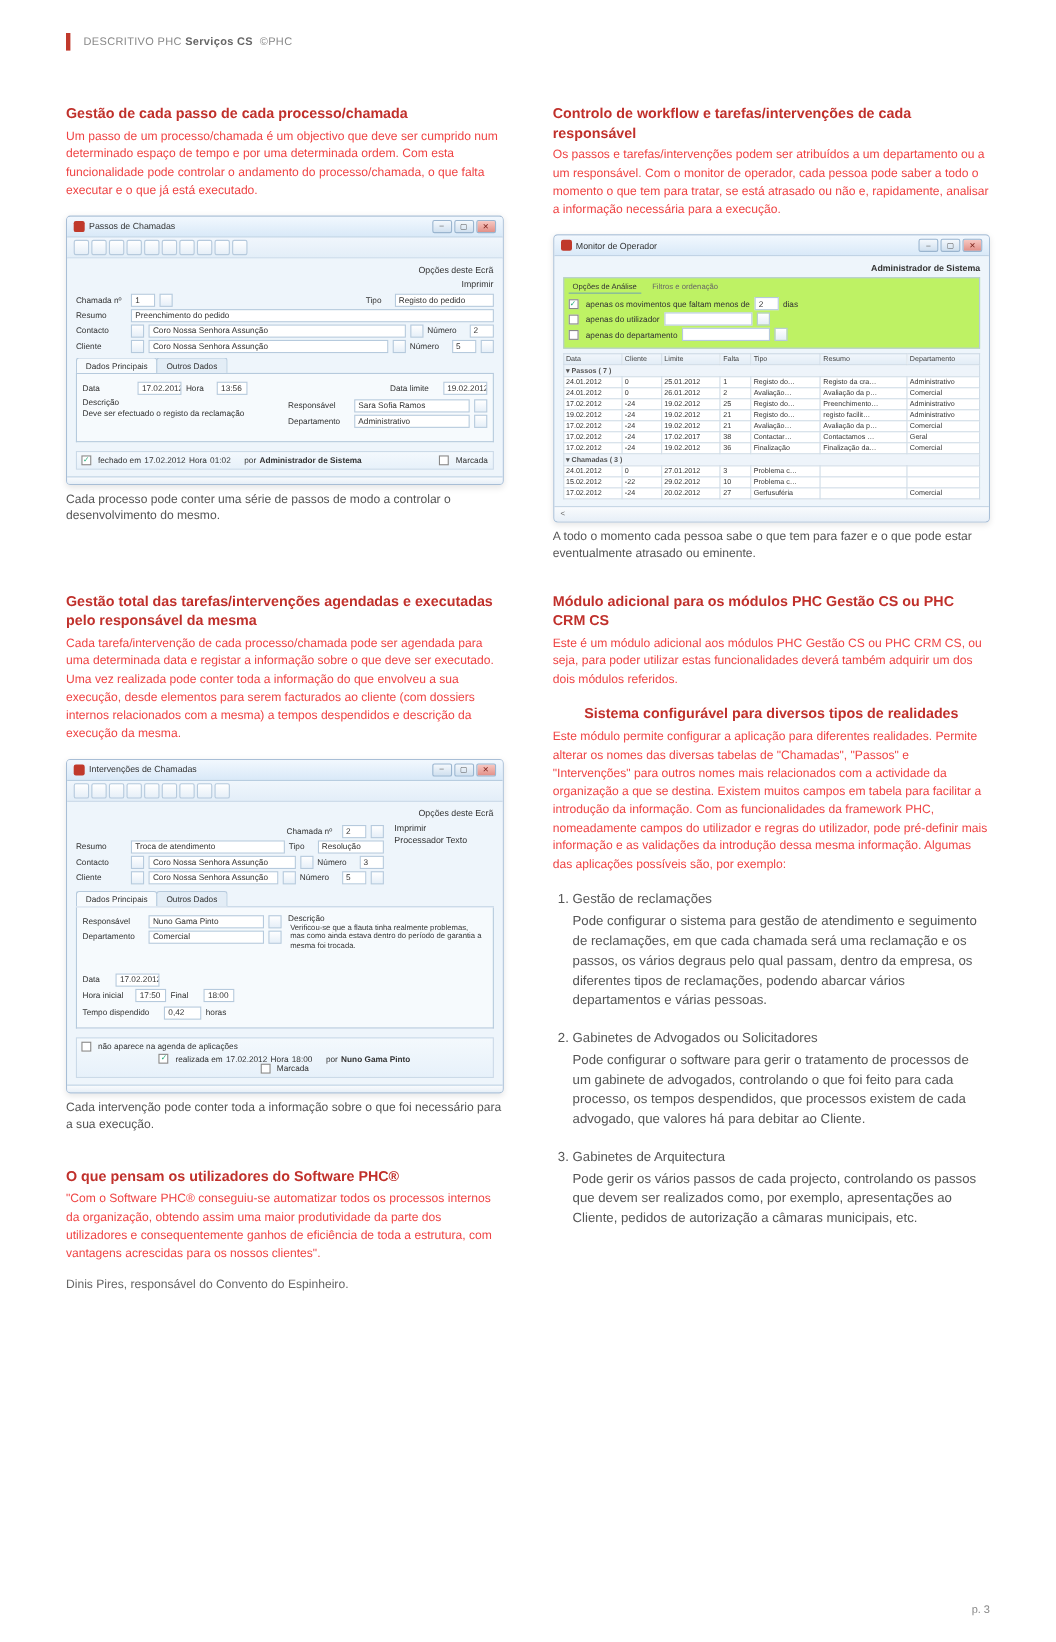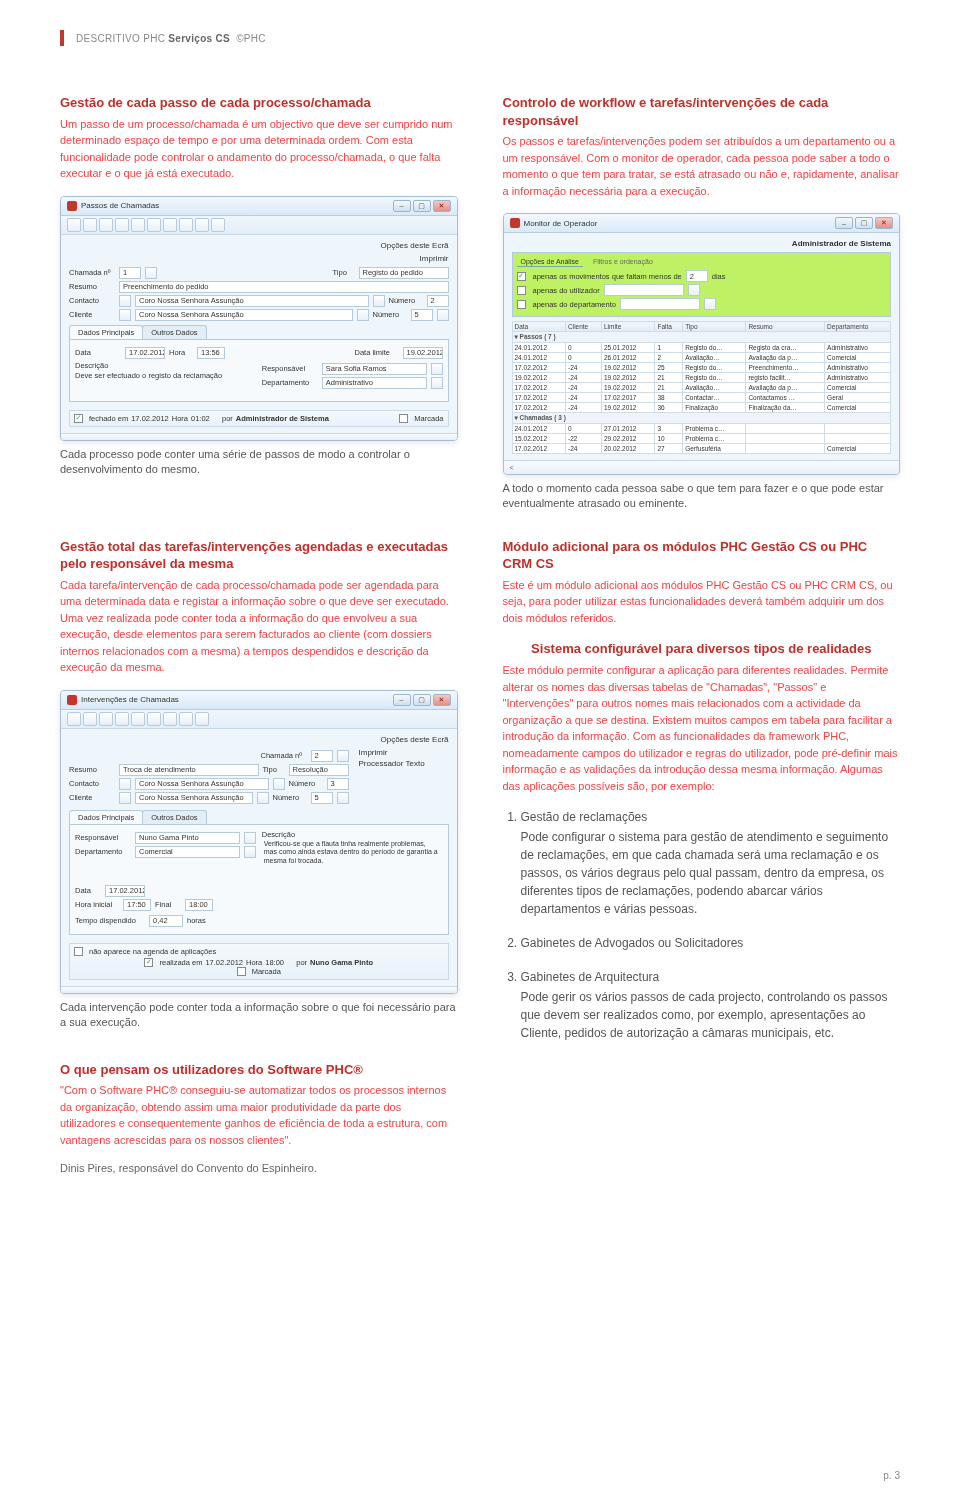--- a/index.html
+++ b/index.html
@@ -213,21 +213,21 @@
     font-size: 12px;
     color: #555;
     line-height: 1.5;
     padding-left: 18px;
     margin-top: 6px;
   }
   ol.applist li { margin-bottom: 16px; }
   ol.applist li .lt { display: block; margin-bottom: 2px; }
   .page-num {
     position: absolute;
-    bottom: 12px;
+    bottom: 24px;
     right: 60px;
     font-size: 10px;
     color: #888;
   }
 </style>
 </head>
 <body>
 
 <div class="page">
 
@@ -674,20 +674,20 @@
 
     <div class="col">
       <h3 class="red">Módulo adicional para os módulos PHC Gestão CS ou PHC CRM CS</h3>
       <p class="body">Este é um módulo adicional aos módulos PHC Gestão CS ou PHC CRM CS, ou seja, para poder utilizar estas funcionalidades deverá também adquirir um dos dois módulos referidos.</p>
 
       <h3 class="red" style="margin-top:12px;text-align:center;">Sistema configurável para diversos tipos de realidades</h3>
       <p class="body">Este módulo permite configurar a aplicação para diferentes realidades. Permite alterar os nomes das diversas tabelas de "Chamadas", "Passos" e "Intervenções" para outros nomes mais relacionados com a actividade da organização a que se destina. Existem muitos campos em tabela para facilitar a introdução da informação. Com as funcionalidades da framework PHC, nomeadamente campos do utilizador e regras do utilizador, pode pré-definir mais informação e as validações da introdução dessa mesma informação. Algumas das aplicações possíveis são, por exemplo:</p>
 
       <ol class="applist" id="applist">
           <li><span class="lt">Gestão de reclamações</span><span>Pode configurar o sistema para gestão de atendimento e seguimento de reclamações, em que cada chamada será uma reclamação e os passos, os vários degraus pelo qual passam, dentro da empresa, os diferentes tipos de reclamações, podendo abarcar vários departamentos e várias pessoas.</span></li>
-          <li><span class="lt">Gabinetes de Advogados ou Solicitadores</span></li>
+          <li><span class="lt">Gabinetes de Advogados ou Solicitadores</span><span>Pode configurar o software para gerir o tratamento de processos de um gabinete de advogados, controlando o que foi feito para cada processo, os tempos despendidos, que processos existem de cada advogado, que valores há para debitar ao Cliente.</span></li>
           <li><span class="lt">Gabinetes de Arquitectura</span><span>Pode gerir os vários passos de cada projecto, controlando os passos que devem ser realizados como, por exemplo, apresentações ao Cliente, pedidos de autorização a câmaras municipais, etc.</span></li>
         </ol>
     </div>
   </div>
 
   <div class="page-num">p. 3</div>
 </div>
 
 </body></html>

